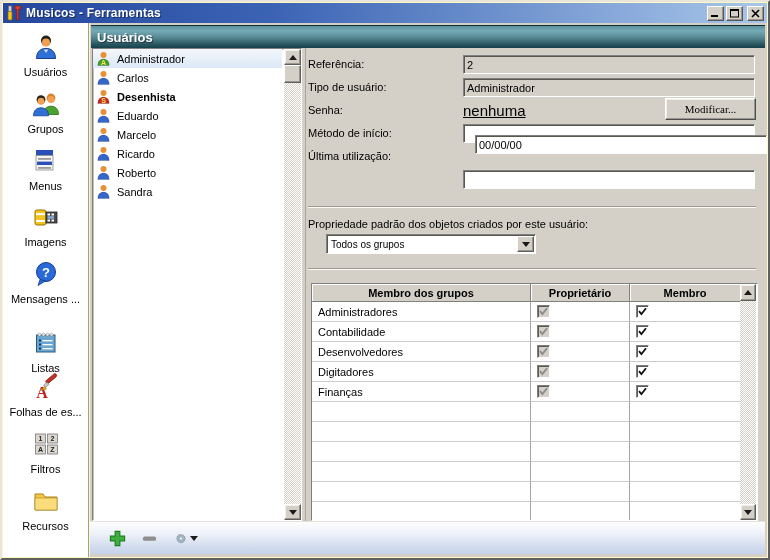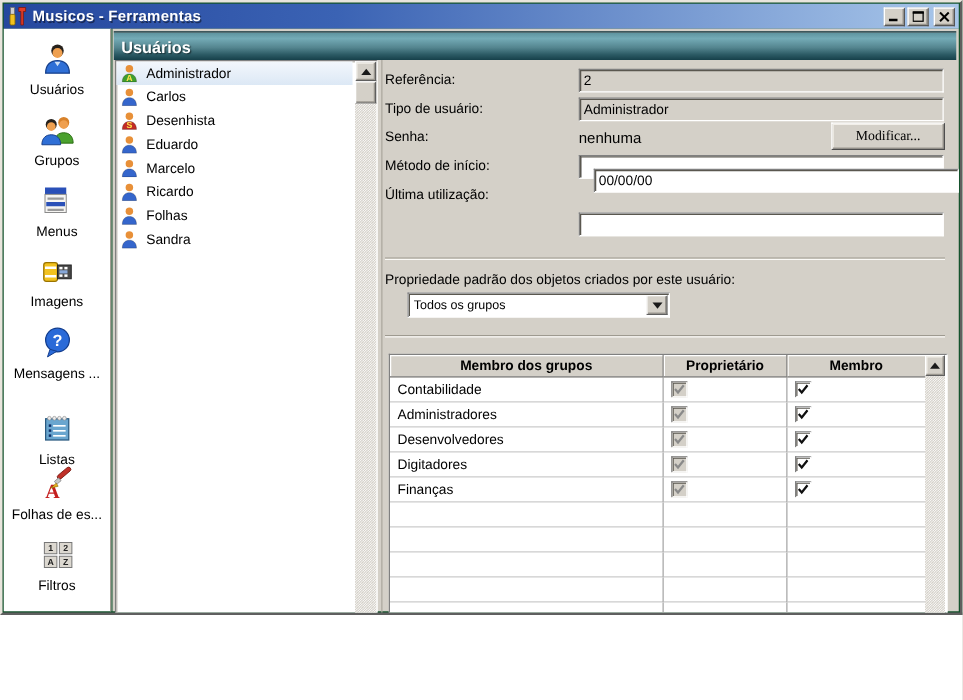--- a/index.html
+++ b/index.html
@@ -1,19 +1,19 @@
 <!DOCTYPE html>
 <html><head>
 <meta charset="utf-8">
 <style>
   * { box-sizing: border-box; margin: 0; padding: 0; }
   html,body { width:770px; height:560px; }
   body { font-family: "Liberation Sans", sans-serif; font-size: 11px; color:#000; }
 
-  #window { position:relative; width:770px; height:492px; background:#14532d; overflow:hidden;
+  #window { position:relative; width:770px; height:560px; background:#fef9c3; overflow:hidden;
             border:2px solid; border-color:#e9e5dd #5f5f5f #5f5f5f #e9e5dd; }
 
   
   .titlebar { position:absolute; left:1px; top:1px; right:1px; height:20px;
               background:linear-gradient(to right,#25479e 0%,#3b63b4 35%,#a9c7ea 100%);
               display:flex; align-items:center; padding:0 3px; }
   .app-icon { width:16px; height:16px; margin-right:4px; flex:0 0 auto; }
   .title-text { color:#fff; font-weight:bold; font-size:12px; letter-spacing:.2px;
                 text-shadow:1px 1px 0 rgba(0,0,0,.45); flex:1; }
   .winbtns { display:flex; gap:2px; }
@@ -38,21 +38,21 @@
   .panel-header .pt { color:#fff; font-weight:bold; font-size:13px; text-shadow:1px 1px 1px rgba(0,0,0,.5); }
 
   
   .user-list { position:absolute; left:2px; top:25px; width:210px; height:473px; background:#fff;
                border:1px solid; border-color:#808080 #fff #fff #808080;
                box-shadow:inset 1px 1px 0 #c6c2ba; overflow:hidden; }
   .u-row { position:relative; height:19px; display:flex; align-items:center; padding-left:4px; width:189px; }
   .u-row.sel { background:linear-gradient(180deg,#f3f7fc,#dce8f5); }
   .u-row .uic { width:13px; height:15px; margin-right:7px; flex:0 0 auto; }
   .u-row .uname { font-size:11px; }
-  .u-row.bold .uname { font-weight:normal; }
+  .u-row.bold .uname { font-weight:bold; }
 
   .splitline { position:absolute; left:215px; top:25px; width:1px; height:473px; background:#aba79d; }
 
   
   .vscroll { position:absolute; width:17px; display:flex; flex-direction:column; }
   .sbtn { height:16px; flex:0 0 auto; background:#d4d0c8; border:1px solid;
           border-color:#fff #5f5f5f #5f5f5f #fff; box-shadow:inset -1px -1px 0 #9a968e, inset 1px 1px 0 #f2efe9;
           display:flex; align-items:center; justify-content:center; }
   .track { flex:1; background-color:#efedea;
            background-image:
@@ -65,21 +65,21 @@
             border-bottom:5px solid #1a1a1a; }
   .tri-down { width:0; height:0; border-left:4px solid transparent; border-right:4px solid transparent;
               border-top:5px solid #1a1a1a; }
 
   
   .f-label { position:absolute; left:218px; height:19px; line-height:19px; font-size:11px; }
   .f-field { position:absolute; left:373px; width:292px; height:19px; font-family:"Liberation Sans",sans-serif;
              font-size:11px; padding:0 3px; border:1px solid; border-color:#808080 #fff #fff #808080;
              box-shadow:inset 1px 1px 0 #5a574f; background:#fff; }
   .f-field.ro { background:#d4d0c8; }
-  .f-static { position:absolute; left:373px; height:19px; line-height:19px; font-size:12px; }
+  .f-static { position:absolute; left:373px; height:19px; line-height:19px; font-size:15px;text-decoration:underline; }
   .btn { background:#d4d0c8; border:1px solid; border-color:#fff #4e4e4e #4e4e4e #fff;
          box-shadow:inset -1px -1px 0 #9a968e, inset 1px 1px 0 #f2efe9;
          font-family:Liberation Serif, serif; font-size:11px; color:#000; }
   #btn-modificar { position:absolute; left:575px; top:75px; width:91px; height:22px; }
   .caret-sim { box-shadow:inset 1px 1px 0 #5a574f, inset 3px 0 0 -2px #000; }
 
   .etch { position:absolute; left:218px; width:448px; height:2px;
           border-top:1px solid #9e9a90; border-bottom:1px solid #fbfaf7; }
 
   
@@ -304,21 +304,21 @@
               <circle cx="6.5" cy="3.9" r="3" fill="#e89038"></circle>
               <path d="M0.8 14.5 C0.8 10.2 3.4 8.1 6.5 8.1 C9.6 8.1 12.2 10.2 12.2 14.5 Z" fill="#3566cc" stroke="rgba(0,0,0,.35)" stroke-width="0.5"></path>
             </svg></span>
           <span class="uname">Ricardo</span>
         </div>
         <div class="u-row">
           <span class="uic"><svg viewBox="0 0 13 15" width="13" height="15">
               <circle cx="6.5" cy="3.9" r="3" fill="#e89038"></circle>
               <path d="M0.8 14.5 C0.8 10.2 3.4 8.1 6.5 8.1 C9.6 8.1 12.2 10.2 12.2 14.5 Z" fill="#3566cc" stroke="rgba(0,0,0,.35)" stroke-width="0.5"></path>
             </svg></span>
-          <span class="uname">Folhas</span>
+          <span class="uname">Roberto</span>
         </div>
         <div class="u-row">
           <span class="uic"><svg viewBox="0 0 13 15" width="13" height="15">
               <circle cx="6.5" cy="3.9" r="3" fill="#e89038"></circle>
               <path d="M0.8 14.5 C0.8 10.2 3.4 8.1 6.5 8.1 C9.6 8.1 12.2 10.2 12.2 14.5 Z" fill="#3566cc" stroke="rgba(0,0,0,.35)" stroke-width="0.5"></path>
             </svg></span>
           <span class="uname">Sandra</span>
         </div>
       </div>
     <div class="vscroll" style="left:194px; top:26px; height:471px; position:absolute;">
@@ -365,38 +365,38 @@
     <div class="etch" style="top:245px;"></div>
 
     <div class="gtable">
       <div class="g-head">
         <div class="g-th cw0">Membro dos grupos</div>
         <div class="g-th cw1">Proprietário</div>
         <div class="g-th cw2">Membro</div>
       </div>
       <div id="gRows">
           <div class="g-row">
-            <div class="g-td cw0">Contabilidade</div>
+            <div class="g-td cw0">Administradores</div>
             <div class="g-td cw1">
               <span class="cb dis">
                 <svg width="9" height="9" viewBox="0 0 9 9">
                   <path d="M1 4.2 L3.4 7 L8 1.2" fill="none" stroke="#8a8a8a" stroke-width="1.8"></path>
                 </svg>
               </span>
             </div>
             <div class="g-td cw2">
               <span class="cb">
                 <svg width="9" height="9" viewBox="0 0 9 9">
                   <path d="M1 4.2 L3.4 7 L8 1.2" fill="none" stroke="#101010" stroke-width="1.8"></path>
                 </svg>
               </span>
             </div>
           </div>
           <div class="g-row">
-            <div class="g-td cw0">Administradores</div>
+            <div class="g-td cw0">Contabilidade</div>
             <div class="g-td cw1">
               <span class="cb dis">
                 <svg width="9" height="9" viewBox="0 0 9 9">
                   <path d="M1 4.2 L3.4 7 L8 1.2" fill="none" stroke="#8a8a8a" stroke-width="1.8"></path>
                 </svg>
               </span>
             </div>
             <div class="g-td cw2">
               <span class="cb">
                 <svg width="9" height="9" viewBox="0 0 9 9">

